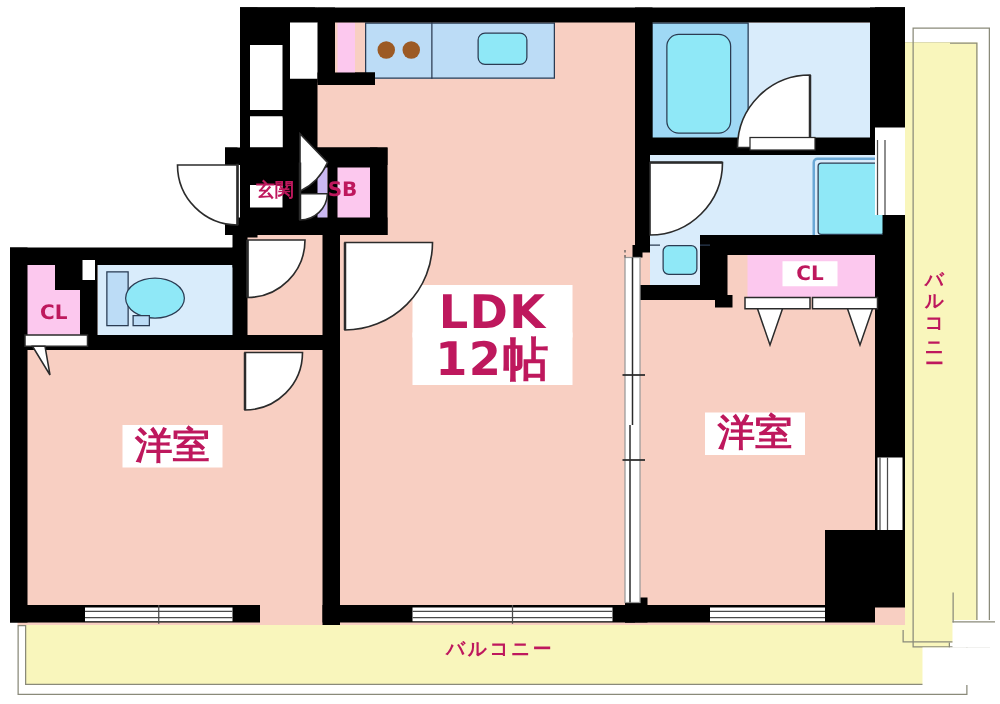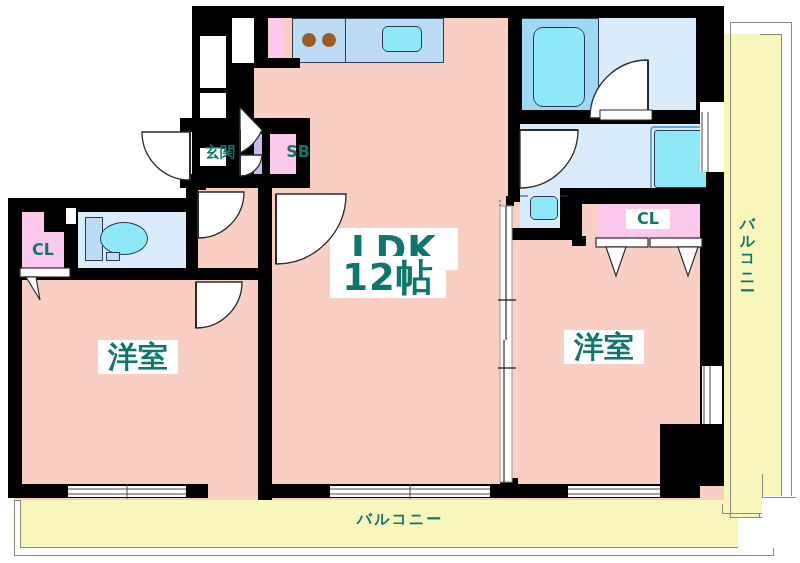--- a/index.html
+++ b/index.html
@@ -16,21 +16,21 @@
   .tubin{background:#8fe8f7;}
   .sink-ct{background:#bcdcf6;}
   .sinkbowl{background:#8fe8f7;}
   .cl{background:#fcc8ee;}
   .sb{background:#fcc8ee;}
   .gen{background:#cbb8f2;}
   .burner{background:#9c5a24;border-radius:50%;}
   .thin{border:1px solid #2b3b52;}
   .outline{border:1px solid #7c7c6e;}
   
-  .lbl{position:absolute;background:#ffffff;color:#0f766e;line-height:1;
+  .lbl{position:absolute;background:#ffffff;color:#be185d;line-height:1;
        display:flex;align-items:center;justify-content:center;text-align:center;
        font-family:"DejaVu Sans","Liberation Sans",sans-serif;white-space:pre;}
   .lbl-big{font-size:37px;font-weight:700;letter-spacing:1px;}
   .lbl-mid{font-size:30px;font-weight:700;}
   .lbl-sm{font-size:16px;font-weight:700;}
   .lbl-xs{font-size:15px;font-weight:700;}
   .lbl-bal{font-size:15px;font-weight:700;letter-spacing:2px;}
   .vert{writing-mode:vertical-rl;text-orientation:upright;}
   svg.ov{position:absolute;left:0;top:0;width:800px;height:563px;pointer-events:none;}
 </style>
@@ -158,36 +158,36 @@
   <div class="abs white" style="left:68px;top:486px;width:118px;height:11px;"></div>
   <div class="abs white" style="left:330px;top:486px;width:160px;height:11px;"></div>
   <div class="abs white" style="left:568px;top:486px;width:92px;height:11px;"></div>
   <div class="abs white" style="left:702px;top:366px;width:20px;height:58px;"></div>
   <div class="abs white" style="left:700px;top:102px;width:24px;height:10px;"></div>
   <div class="abs white" style="left:700px;top:106px;width:24px;height:66px;"></div>
 
   <div class="lbl lbl-big" style="left:330px;top:228px;width:128px;height:42px;">
     <span>LDK</span>
   </div>
-  <div class="lbl lbl-big" style="left:330px;top:256px;width:116px;height:42px;">
+  <div class="lbl lbl-big" style="left:330px;top:266px;width:128px;height:42px;">
     <span>12帖</span>
   </div>
 
   <div class="lbl lbl-mid" style="left:98px;top:340px;width:80px;height:34px;">
     <span>洋室</span>
   </div>
 
   <div class="lbl lbl-mid" style="left:564px;top:330px;width:80px;height:34px;">
     <span>洋室</span>
   </div>
 
   <div class="lbl lbl-xs" style="left:198px;top:141px;width:44px;height:22px;background:transparent;">
     <span>玄関</span>
   </div>
-  <div class="lbl lbl-sm" style="left:284px;top:142px;width:28px;height:20px;background:transparent;">
+  <div class="lbl lbl-sm" style="left:260px;top:142px;width:28px;height:20px;background:transparent;">
     <span>SB</span>
   </div>
 
   <div class="lbl lbl-sm" style="left:22px;top:240px;width:42px;height:20px;background:transparent;">
     <span>CL</span>
   </div>
   <div class="lbl lbl-sm" style="left:626px;top:209px;width:44px;height:20px;">
     <span>CL</span>
   </div>
 

